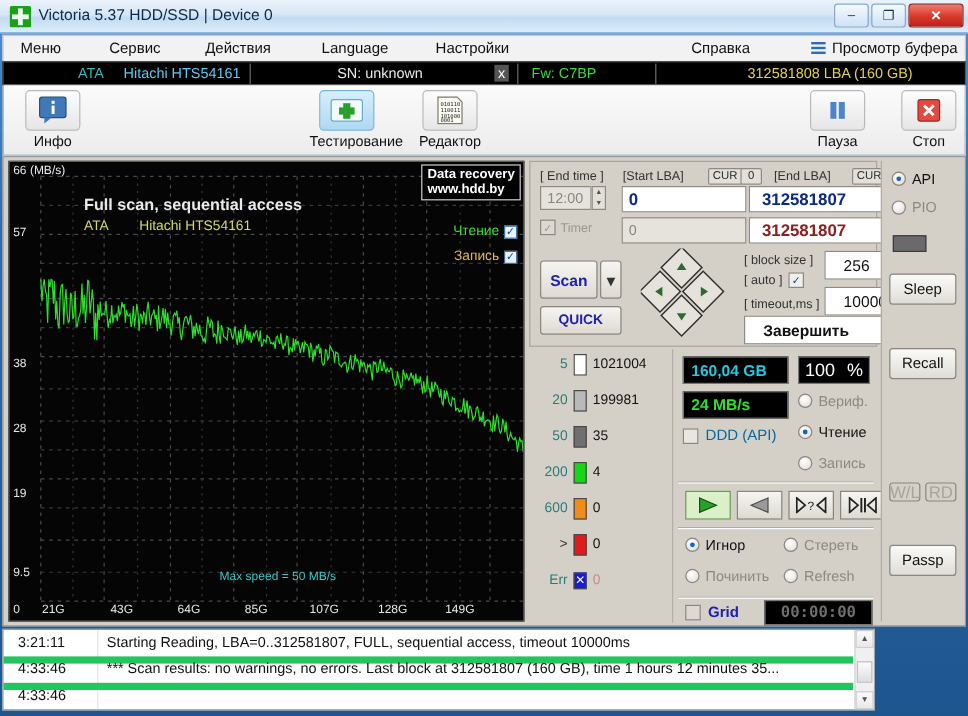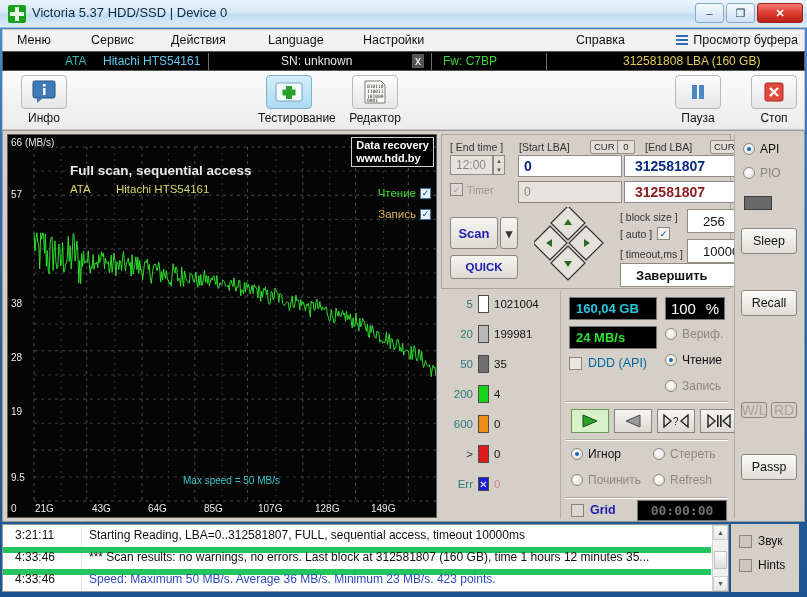--- a/index.html
+++ b/index.html
@@ -614,33 +614,22 @@
     <div class="logrow" style="top:0">
       <span class="logtime">3:21:11</span>
       <span class="logtxt">Starting Reading, LBA=0..312581807, FULL, sequential access, timeout 10000ms</span>
     </div>
     <div class="logrow" style="top:22px">
       <span class="logtime">4:33:46</span>
       <span class="logtxt">*** Scan results: no warnings, no errors. Last block at 312581807 (160 GB), time 1 hours 12 minutes 35...</span>
     </div>
     <div class="logrow" style="top:44px;border-bottom:none">
       <span class="logtime">4:33:46</span>
-      <span class="logtxt blue">Speed: Maximum 50 MB/s. Average 36 MB/s. Minimum 23 MB/s. 423 points.</span>
     </div>
     <div class="scrollbar">
       <div class="sb-arrow" style="top:0">▲</div>
       <div class="sb-thumb"></div>
       <div class="sb-arrow" style="bottom:0">▼</div>
     </div>
   </div>
 
-  <div class="botright">
-    <div class="botchk" style="left:8px;top:10px">
-      <span class="cbox dim"></span>
-      <span>Звук</span>
-    </div>
-    <div class="botchk" style="left:8px;top:34px">
-      <span class="cbox dim"></span>
-      <span>Hints</span>
-    </div>
-  </div>
 
 </div>
 
 </body></html>

